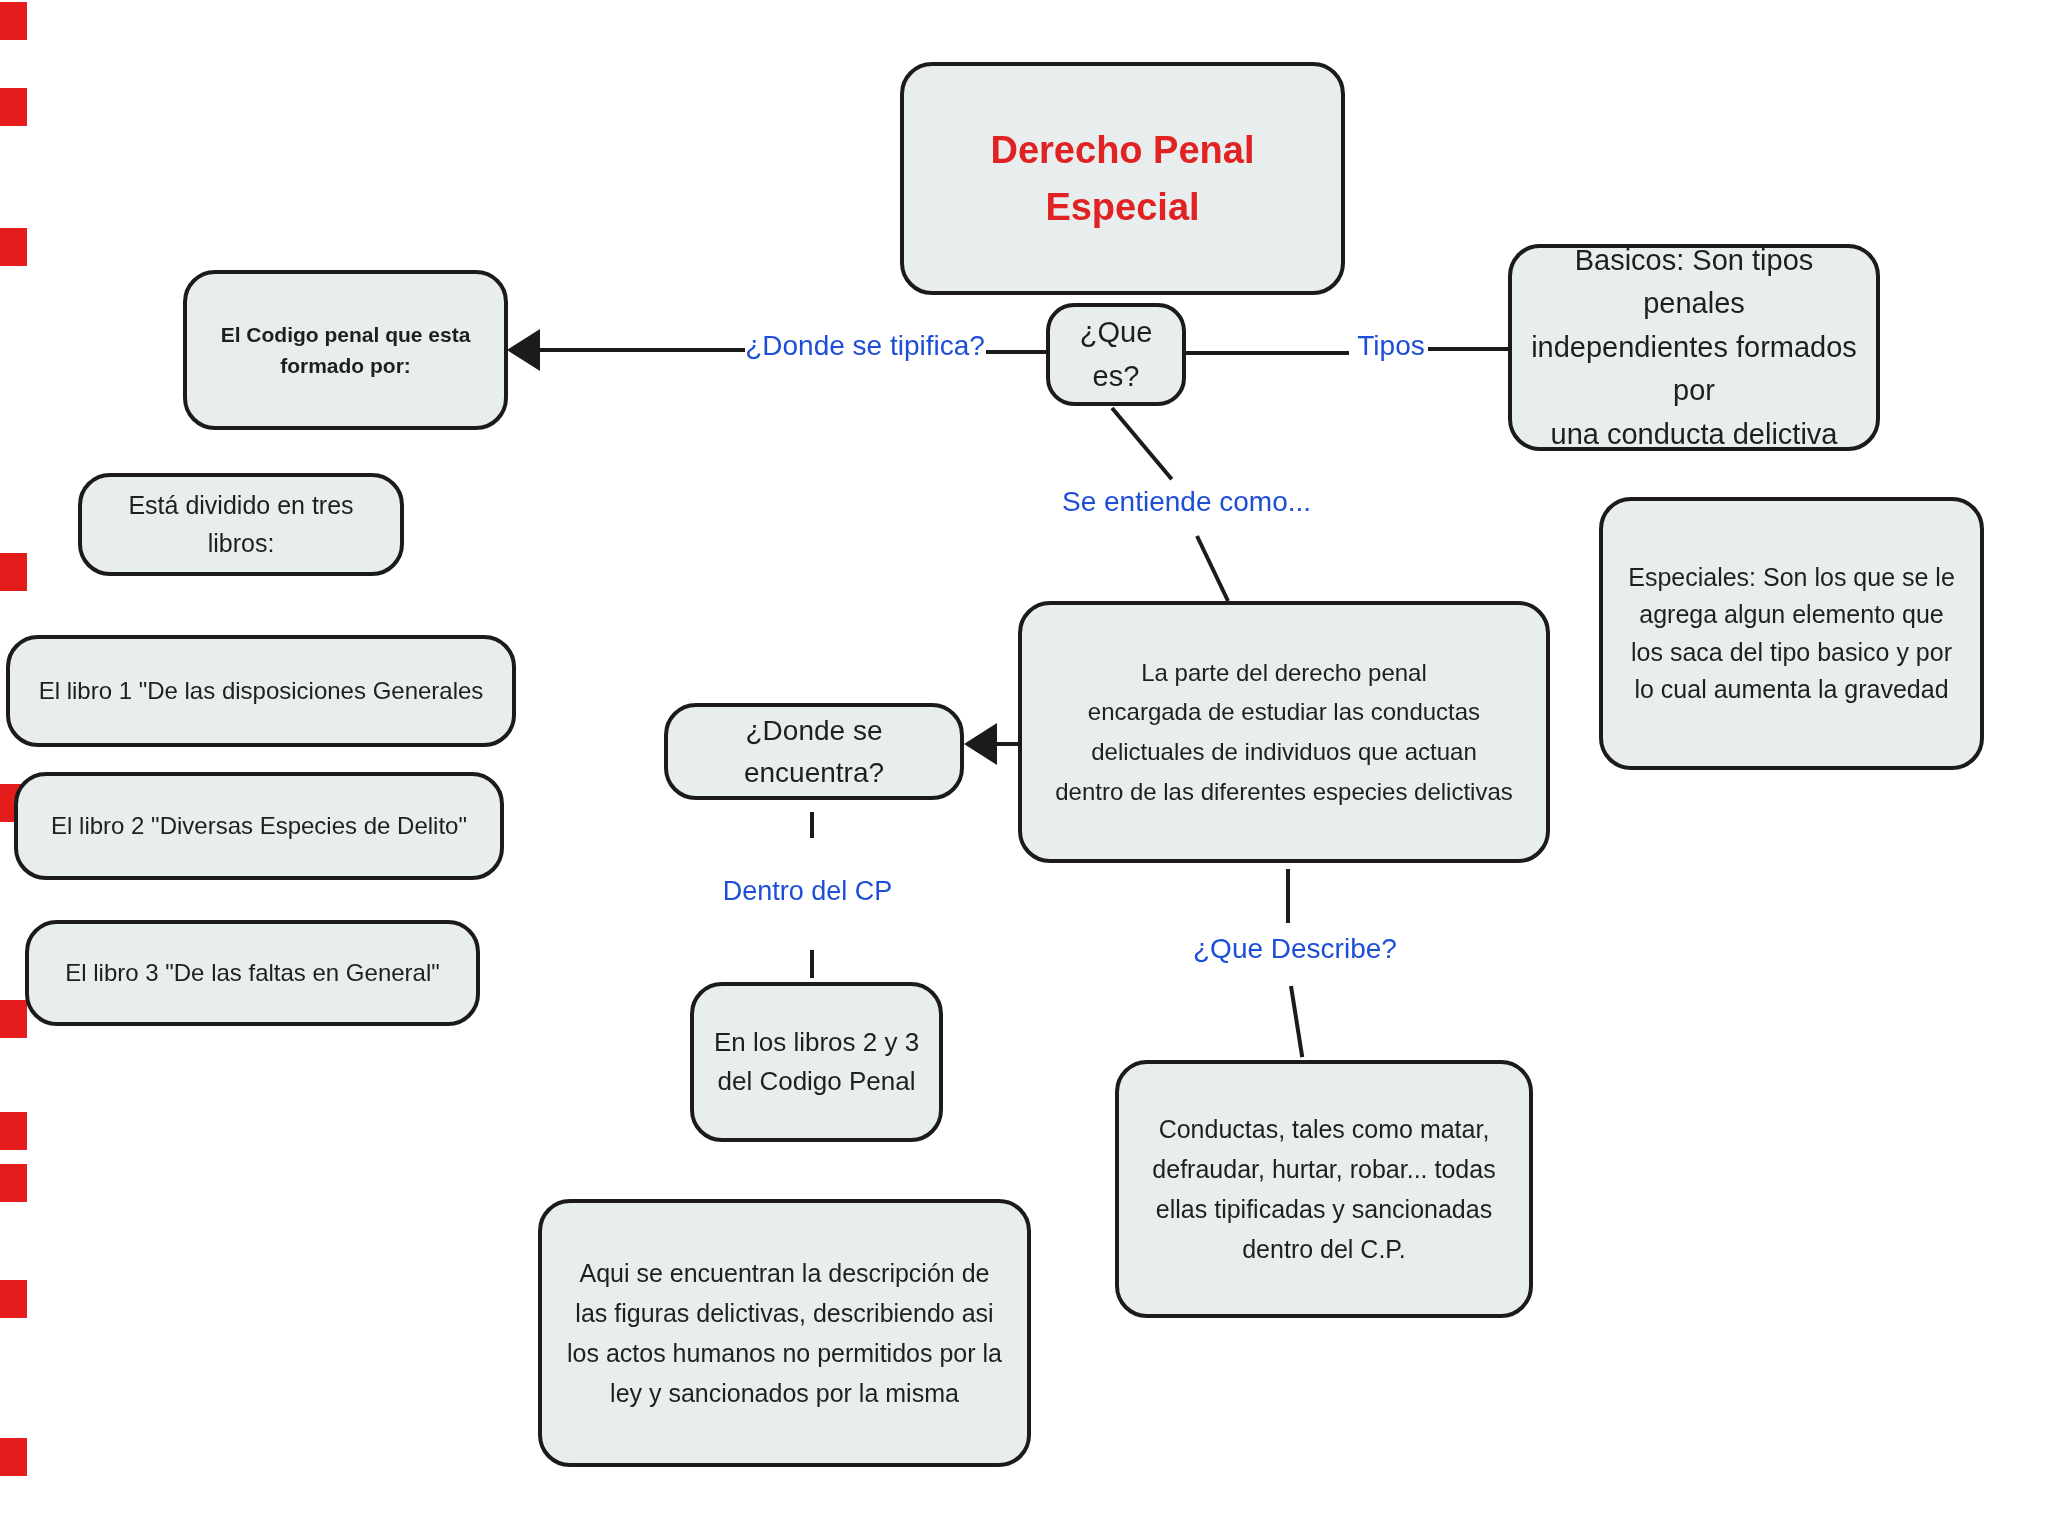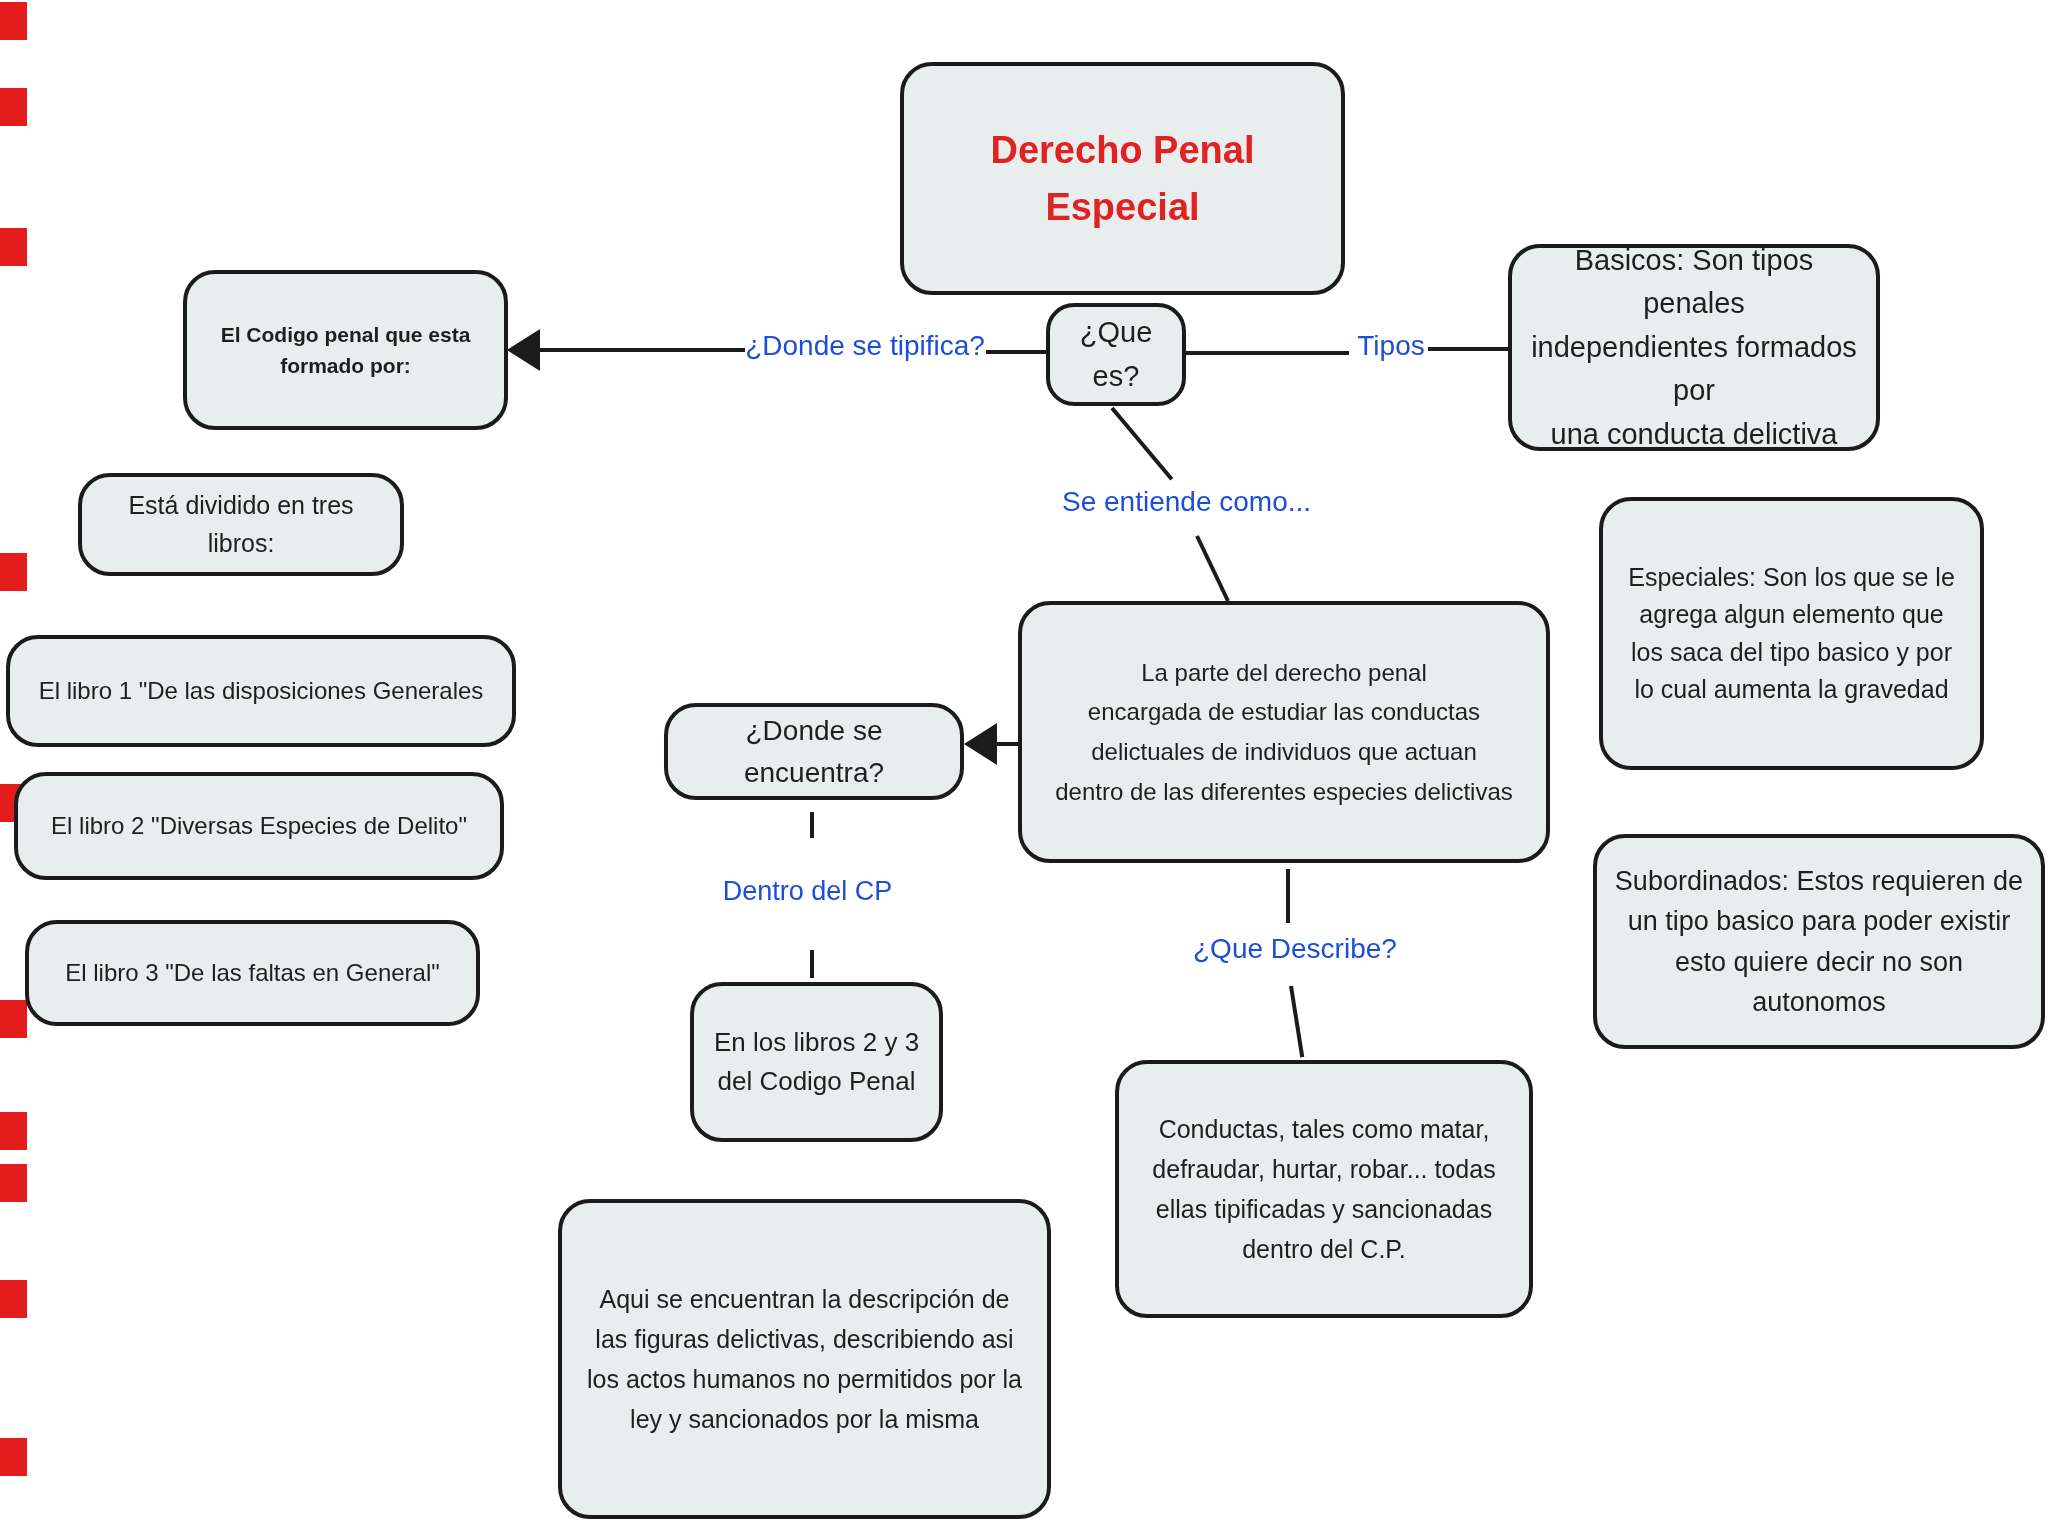--- a/index.html
+++ b/index.html
@@ -25,21 +25,21 @@
   #que-es-box{left:1046px;top:303px;width:140px;height:103px;border-radius:28px;font-size:29px;}
   #codigo-box{left:183px;top:270px;width:325px;height:160px;font-size:21px;font-weight:bold;}
   #dividido-box{left:78px;top:473px;width:326px;height:103px;font-size:25px;}
   #libro1-box{left:6px;top:635px;width:510px;height:112px;font-size:24px;}
   #libro2-box{left:14px;top:772px;width:490px;height:108px;font-size:24px;}
   #libro3-box{left:25px;top:920px;width:455px;height:106px;font-size:24px;}
   #encuentra-box{left:664px;top:703px;width:300px;height:97px;font-size:28px;}
   #libros23-box{left:690px;top:982px;width:253px;height:160px;font-size:26px;}
   #definicion-box{left:1018px;top:601px;width:532px;height:262px;font-size:24px;line-height:1.65;}
   #conductas-box{left:1103px;top:1060px;width:418px;height:258px;font-size:25px;line-height:1.6;margin-left:12px;}
-  #aqui-box{left:558px;top:1199px;width:493px;height:320px;font-size:25px;line-height:1.6;}
+  #aqui-box{left:538px;top:1199px;width:493px;height:268px;font-size:25px;line-height:1.6;}
   #basicos-box{left:1508px;top:244px;width:372px;height:207px;font-size:29px;}
   #especiales-box{left:1599px;top:497px;width:385px;height:273px;font-size:25px;}
   #subordinados-box{left:1593px;top:834px;width:452px;height:215px;font-size:27px;}
 
   
   #lbl-tipifica{left:740px;top:330px;width:250px;}
   #lbl-tipos{left:1350px;top:330px;width:82px;}
   #lbl-entiende{left:1062px;top:486px;width:245px;}
   #lbl-dentro{left:715px;top:876px;width:185px;font-size:27px;}
   #lbl-describe{left:1193px;top:933px;width:195px;}
@@ -123,23 +123,20 @@
 las figuras delictivas, describiendo asi
 los actos humanos no permitidos por la
 ley y sancionados por la misma</div>
   <div class="box" id="basicos-box">Basicos: Son tipos penales
 independientes formados por
 una conducta delictiva</div>
   <div class="box" id="especiales-box">Especiales: Son los que se le
 agrega algun elemento que
 los saca del tipo basico y por
 lo cual aumenta la gravedad</div>
-  <div class="box" id="subordinados-box">Subordinados: Estos requieren de
-un tipo basico para poder existir
-esto quiere decir no son autonomos</div>
 
   <div class="label" id="lbl-tipifica">¿Donde se tipifica?</div>
   <div class="label" id="lbl-tipos">Tipos</div>
   <div class="label" id="lbl-entiende">Se entiende como...</div>
   <div class="label" id="lbl-dentro">Dentro del CP</div>
   <div class="label" id="lbl-describe">¿Que Describe?</div>
 
 </div>
 
 </body></html>

